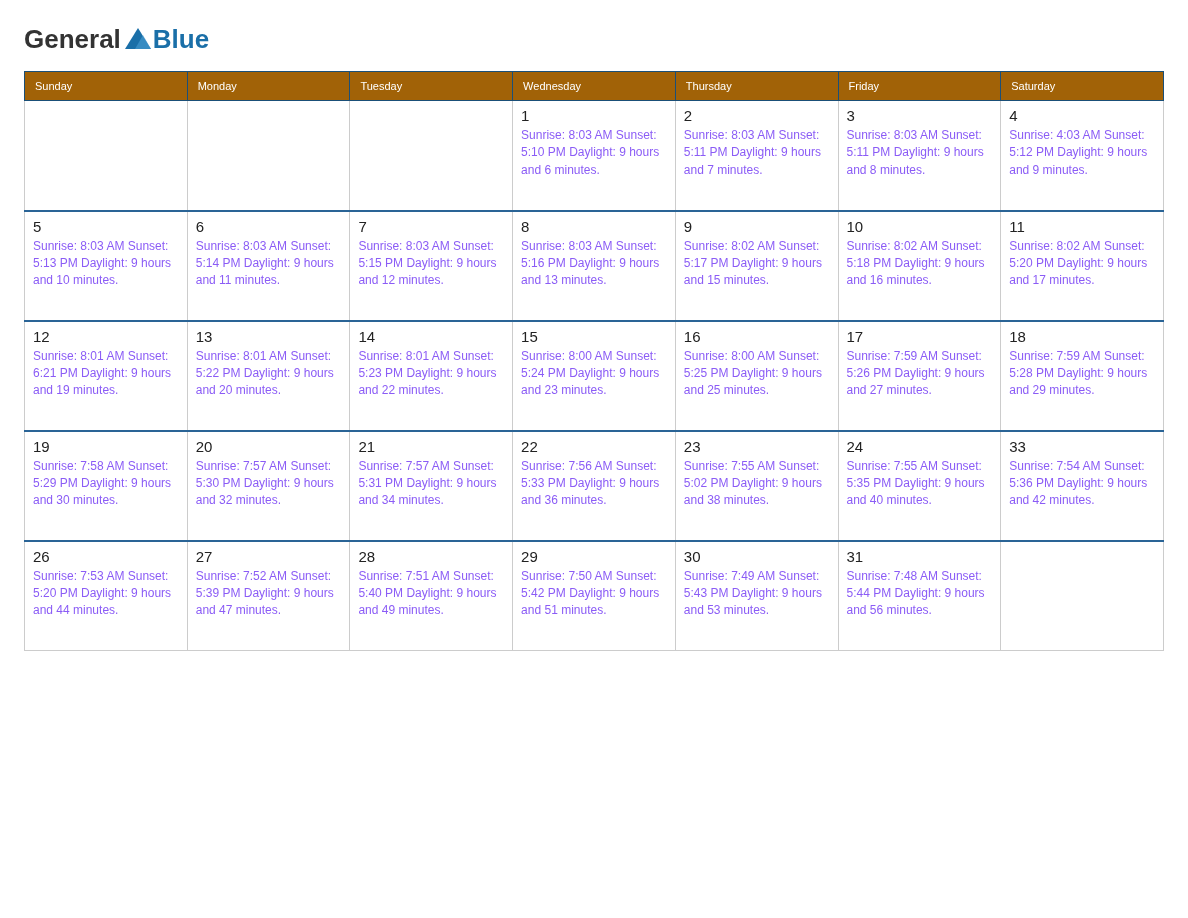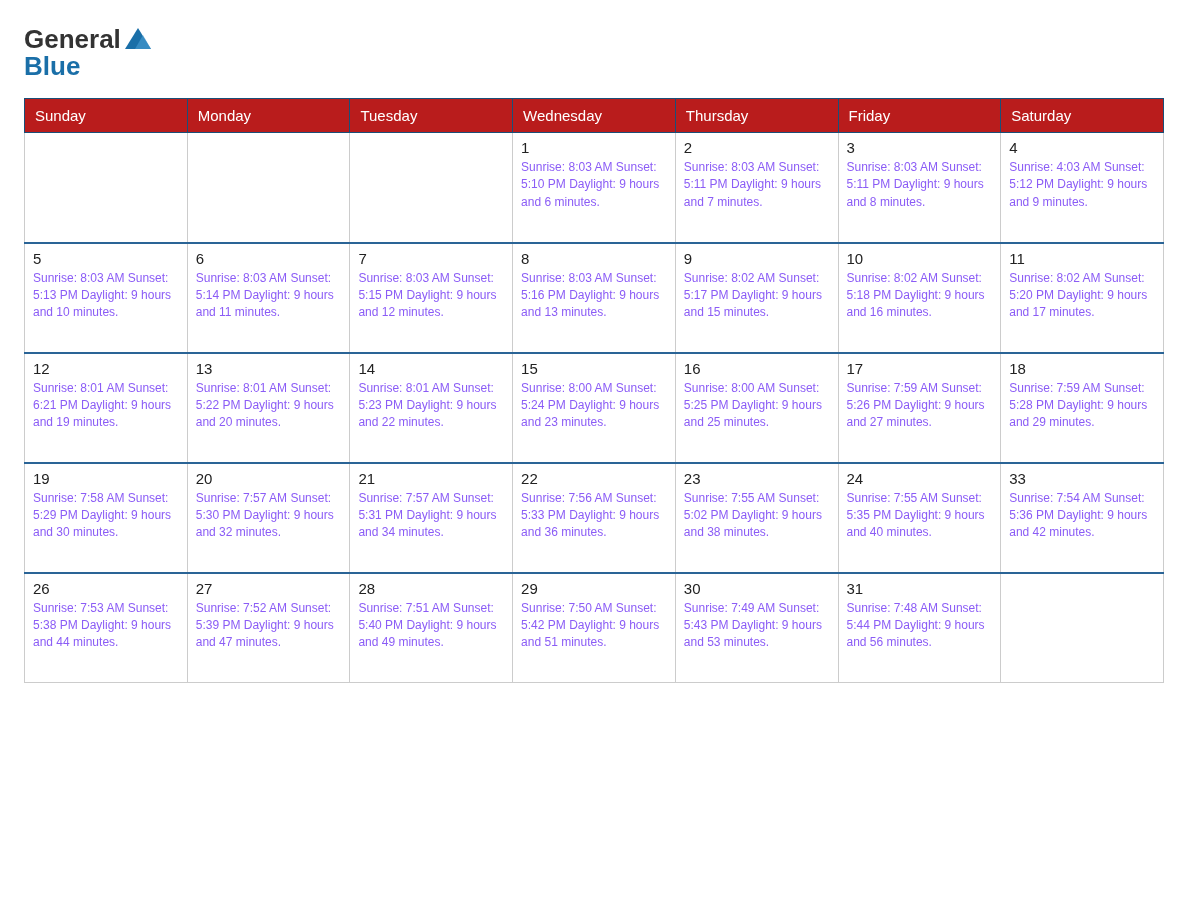--- a/index.html
+++ b/index.html
@@ -34,25 +34,25 @@
       font-size: 20px;
       color: #444;
       margin-top: 4px;
     }
     .calendar {
       width: 100%;
       border-collapse: collapse;
       border: 1px solid #999;
     }
     .calendar th {
-      background-color: #b91c1c;
+      background-color: #a16207;
       color: #fff;
       padding: 8px 10px;
       text-align: left;
-      font-size: 15px;
+      font-size: 11px;
       font-weight: normal;
       border: 1px solid #1a4f78;
     }
     .calendar td {
       vertical-align: top;
       padding: 6px 8px;
       border: 1px solid #ccc;
       width: calc(100% / 7);
       height: 110px;
       font-size: 12.5px;
@@ -76,21 +76,21 @@
     }
     .empty-cell {
       background: #fff;
     }
   </style>
 </head>
 <body>
 
 <div class="header">
   <div class="logo">
-  <div style="display:flex;flex-direction:column;align-items:flex-start;">
+  <div style="display:flex;flex-direction:row;align-items:flex-end;">
     <div style="display:flex;align-items:center;">
       <span style="font-size:26px;font-weight:bold;color:#333;">General</span>
       <svg width="30" height="30" viewBox="0 0 30 30" style="margin-left:2px;">
         <polygon points="15,3 28,24 2,24" fill="#1a6fa8"></polygon>
         <polygon points="20,10 28,24 12,24" fill="#4a9fd4" opacity="0.6"></polygon>
       </svg>
     </div>
     <span style="font-size:26px;font-weight:bold;color:#1a6fa8;margin-top:-4px;">Blue</span>
   </div>
 </div>
@@ -271,21 +271,21 @@
           <span class="day-number">33</span>
           <div class="day-info">Sunrise: 7:54 AM
 Sunset: 5:36 PM
 Daylight: 9 hours and 42 minutes.</div>
         </td>
       </tr>
       <tr class="row-divider">
         <td>
           <span class="day-number">26</span>
           <div class="day-info">Sunrise: 7:53 AM
-Sunset: 5:38 PM
+Sunset: 5:20 PM
 Daylight: 9 hours and 44 minutes.</div>
         </td>
         <td>
           <span class="day-number">27</span>
           <div class="day-info">Sunrise: 7:52 AM
 Sunset: 5:39 PM
 Daylight: 9 hours and 47 minutes.</div>
         </td>
         <td>
           <span class="day-number">28</span>

